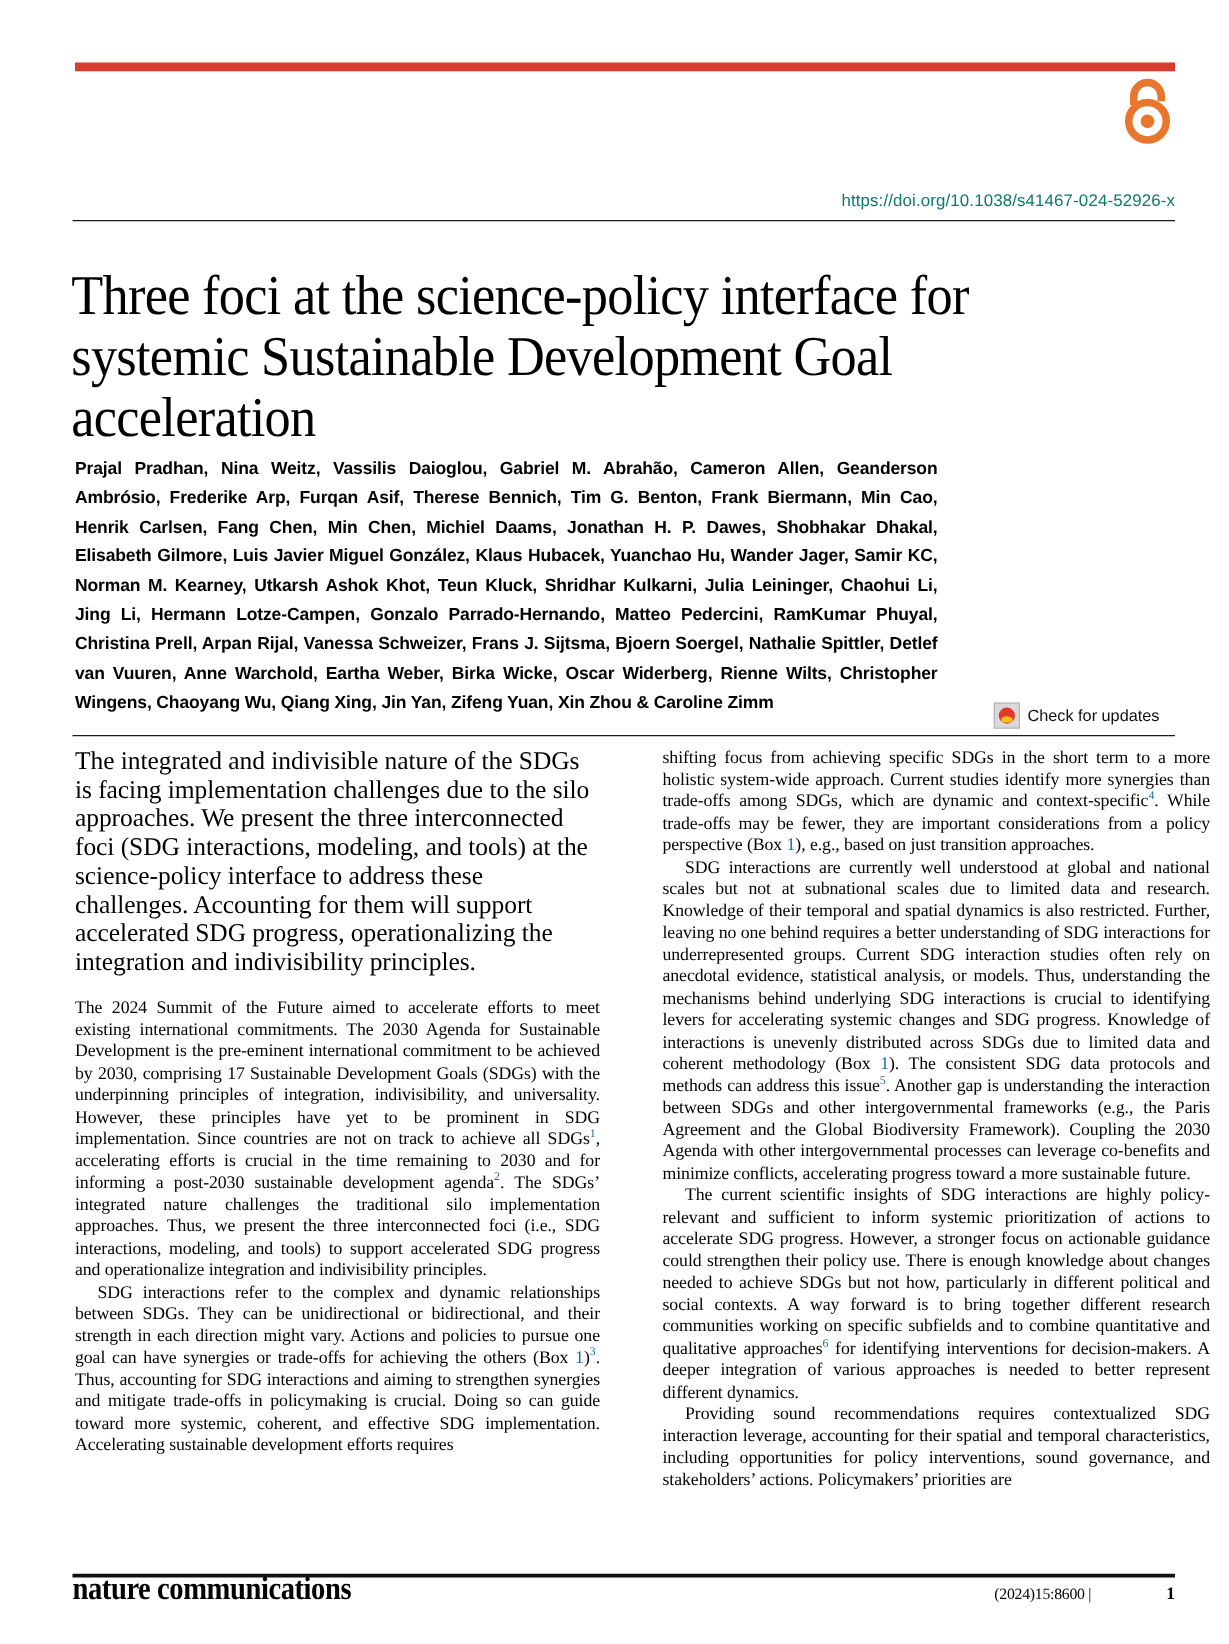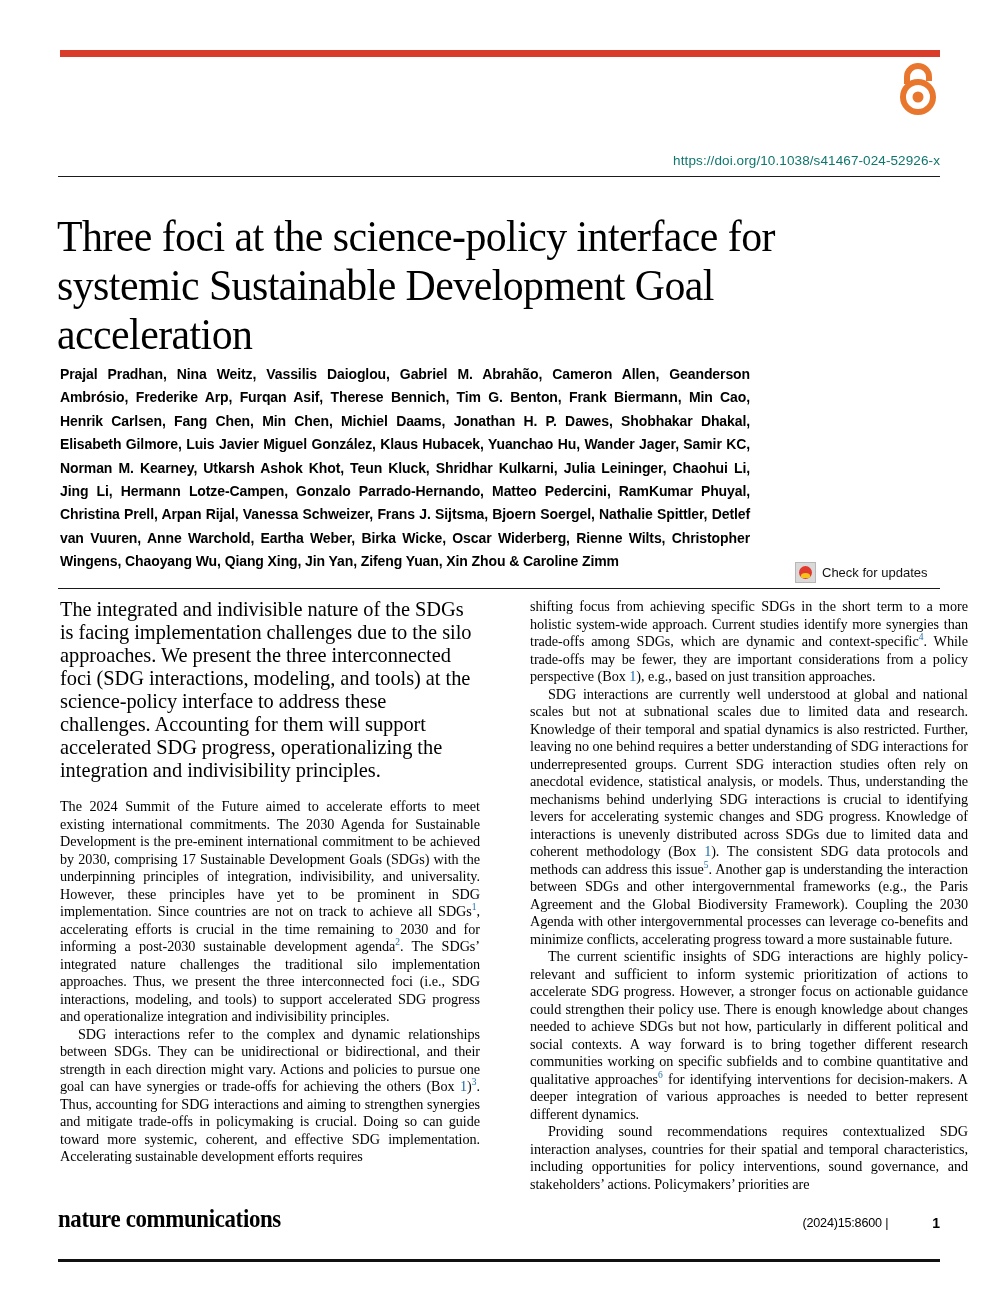--- a/index.html
+++ b/index.html
@@ -201,39 +201,39 @@
     position: absolute;
     left: 58px;
     top: 1259px;
     width: 882px;
     height: 3px;
     background: #111;
   }
   .footer {
     position: absolute;
     left: 58px;
-    top: 1204px;
+    top: 1256px;
     width: 882px;
     display: flex;
     align-items: baseline;
     justify-content: space-between;
   }
   .brand {
     font-family: "Liberation Serif", "DejaVu Serif", serif;
     font-weight: bold;
     font-size: 26px;
     letter-spacing: -0.4px;
     transform: scaleX(0.88);
     transform-origin: left center;
   }
   .footer-right {
     display: flex;
     align-items: center;
-    gap: 44px;
-    font-family: Liberation Sans, sans-serif;
+    gap: 60px;
+    font-family: Liberation Serif, serif;
   }
   .cite {
     font-size: 12.6px;
     letter-spacing: -0.2px;
   }
   .pageno {
     font-size: 14px;
     font-weight: bold;
   }
 </style>
@@ -281,21 +281,21 @@
   </div>
 
   <div class="col col-right">
 
     <p class="body"><span>shifting focus from achieving specific SDGs in the short term to a more holistic system-wide approach. Current studies identify more synergies than trade-offs among SDGs, which are dynamic and context-specific</span><sup class="ref">4</sup><span>. While trade-offs may be fewer, they are important considerations from a policy perspective (Box </span><a class="inline-link" href="#">1</a><span>), e.g., based on just transition approaches.</span></p>
 
     <p class="body"><span>SDG interactions are currently well understood at global and national scales but not at subnational scales due to limited data and research. Knowledge of their temporal and spatial dynamics is also restricted. Further, leaving no one behind requires a better understanding of SDG interactions for underrepresented groups. Current SDG interaction studies often rely on anecdotal evidence, statistical analysis, or models. Thus, understanding the mechanisms behind underlying SDG interactions is crucial to identifying levers for accelerating systemic changes and SDG progress. Knowledge of interactions is unevenly distributed across SDGs due to limited data and coherent methodology (Box </span><a class="inline-link" href="#">1</a><span>). The consistent SDG data protocols and methods can address this issue</span><sup class="ref">5</sup><span>. Another gap is understanding the interaction between SDGs and other intergovernmental frameworks (e.g., the Paris Agreement and the Global Biodiversity Framework). Coupling the 2030 Agenda with other intergovernmental processes can leverage co-benefits and minimize conflicts, accelerating progress toward a more sustainable future.</span></p>
 
     <p class="body"><span>The current scientific insights of SDG interactions are highly policy-relevant and sufficient to inform systemic prioritization of actions to accelerate SDG progress. However, a stronger focus on actionable guidance could strengthen their policy use. There is enough knowledge about changes needed to achieve SDGs but not how, particularly in different political and social contexts. A way forward is to bring together different research communities working on specific subfields and to combine quantitative and qualitative approaches</span><sup class="ref">6</sup><span> for identifying interventions for decision-makers. A deeper integration of various approaches is needed to better represent different dynamics.</span></p>
 
-    <p class="body">Providing sound recommendations requires contextualized SDG interaction analyses, countries for their spatial and temporal characteristics, including opportunities for policy interventions, sound governance, and stakeholders’ actions. Policymakers’ priorities are</p>
+    <p class="body">Providing sound recommendations requires contextualized SDG interaction leverage, accounting for their spatial and temporal characteristics, including opportunities for policy interventions, sound governance, and stakeholders’ actions. Policymakers’ priorities are</p>
 
   </div>
 
   <div class="footer-rule"></div>
   <div class="footer">
     <div class="brand">nature communications</div>
     <div class="footer-right">
       <span class="cite">(2024)15:8600 |</span>
       <span class="pageno">1</span>
     </div>

